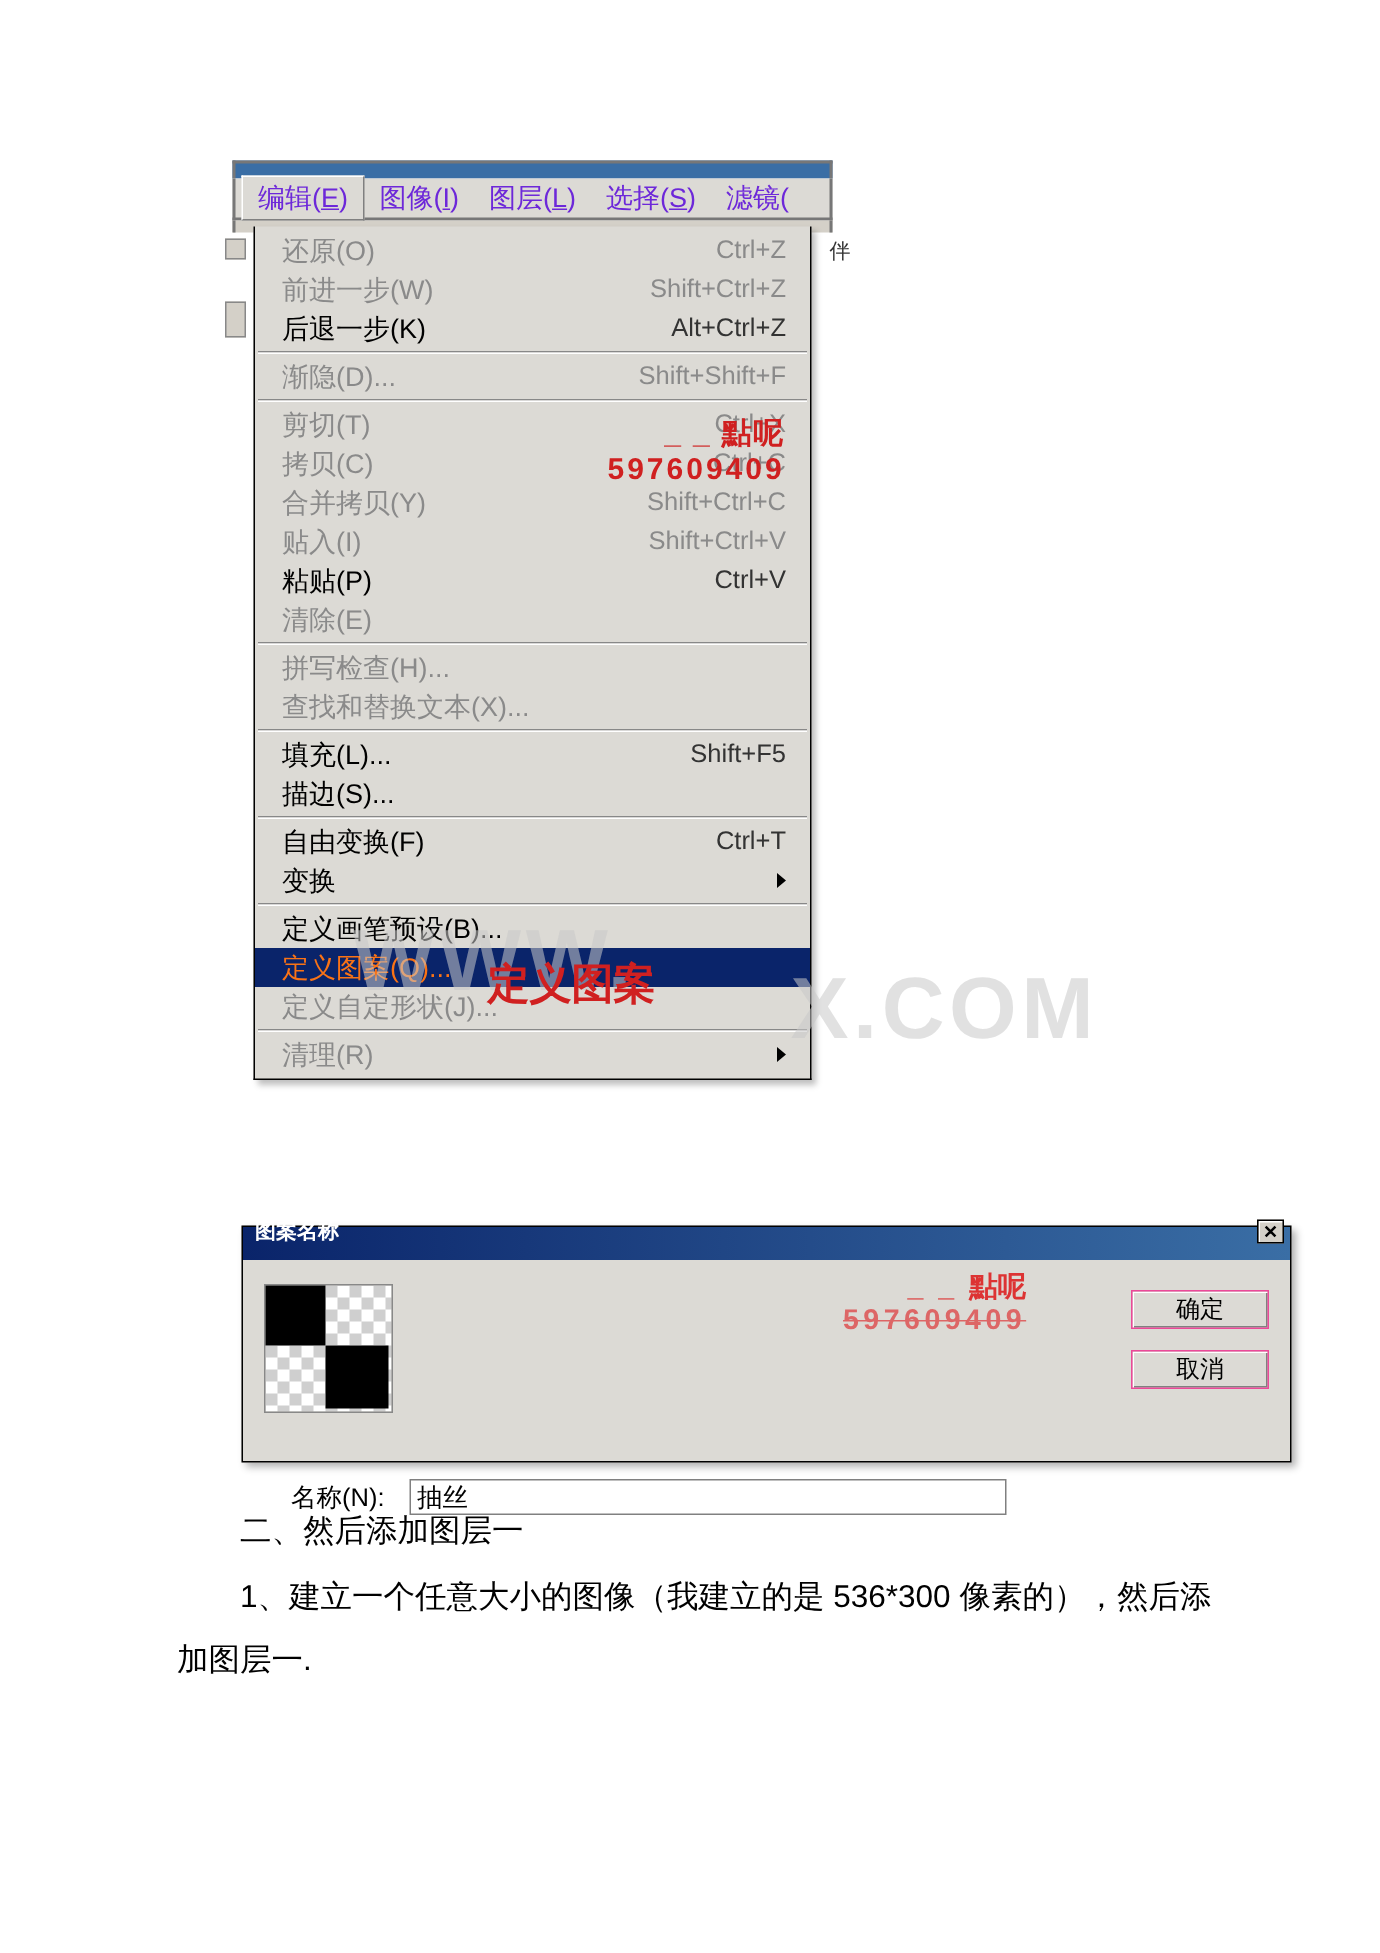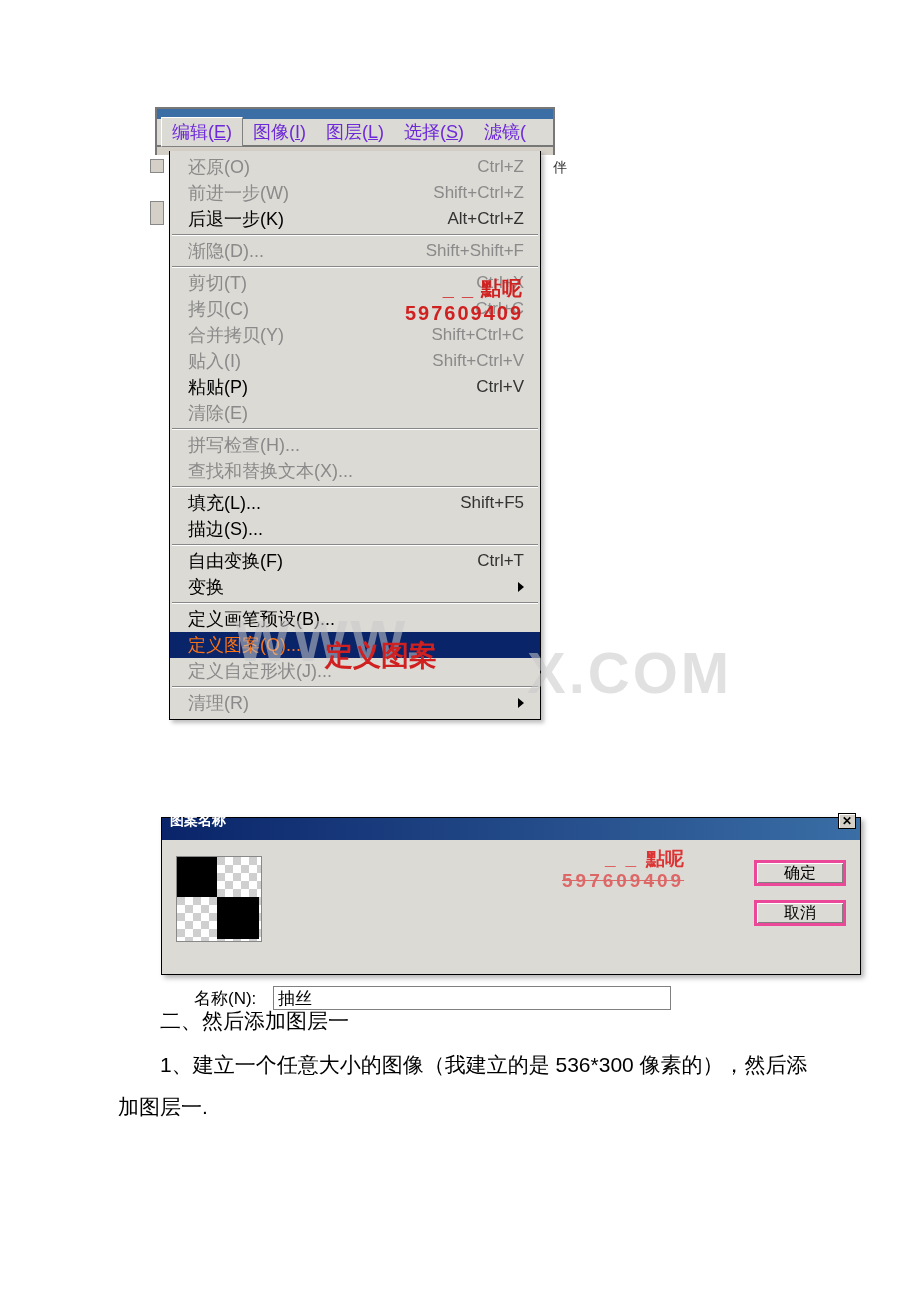--- a/index.html
+++ b/index.html
@@ -210,21 +210,21 @@
     right: 14px;
     top: 42px;
     display: flex;
     flex-direction: column;
     gap: 14px;
   }
   .winbtn {
     width: 92px;
     height: 26px;
     background: #DCDAD5;
-    border: 3px solid #ec4899;
+    border: 1px solid #ec4899;
     box-shadow: inset 1px 1px 0 #fff, inset -1px -1px 0 #808080;
     font-size: 16px;
     cursor: pointer;
     font-family: inherit;
   }
   .wm-dlg {
     position: absolute;
     color: #d33;
     font-family: Arial, sans-serif;
     pointer-events: none;

